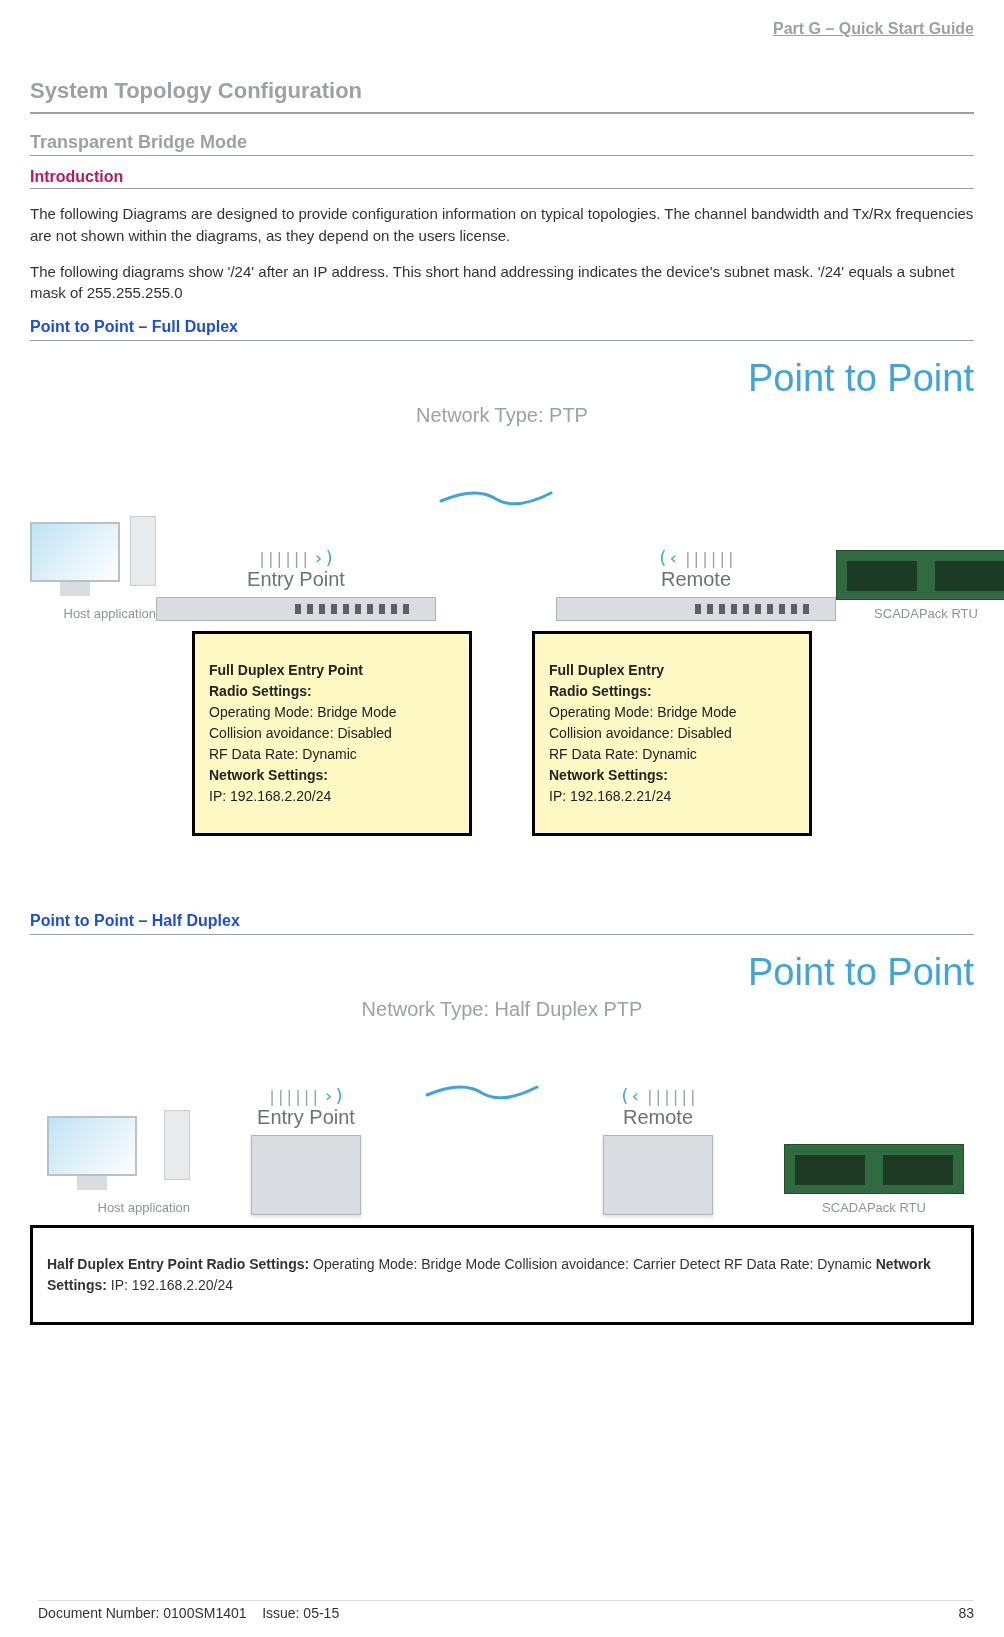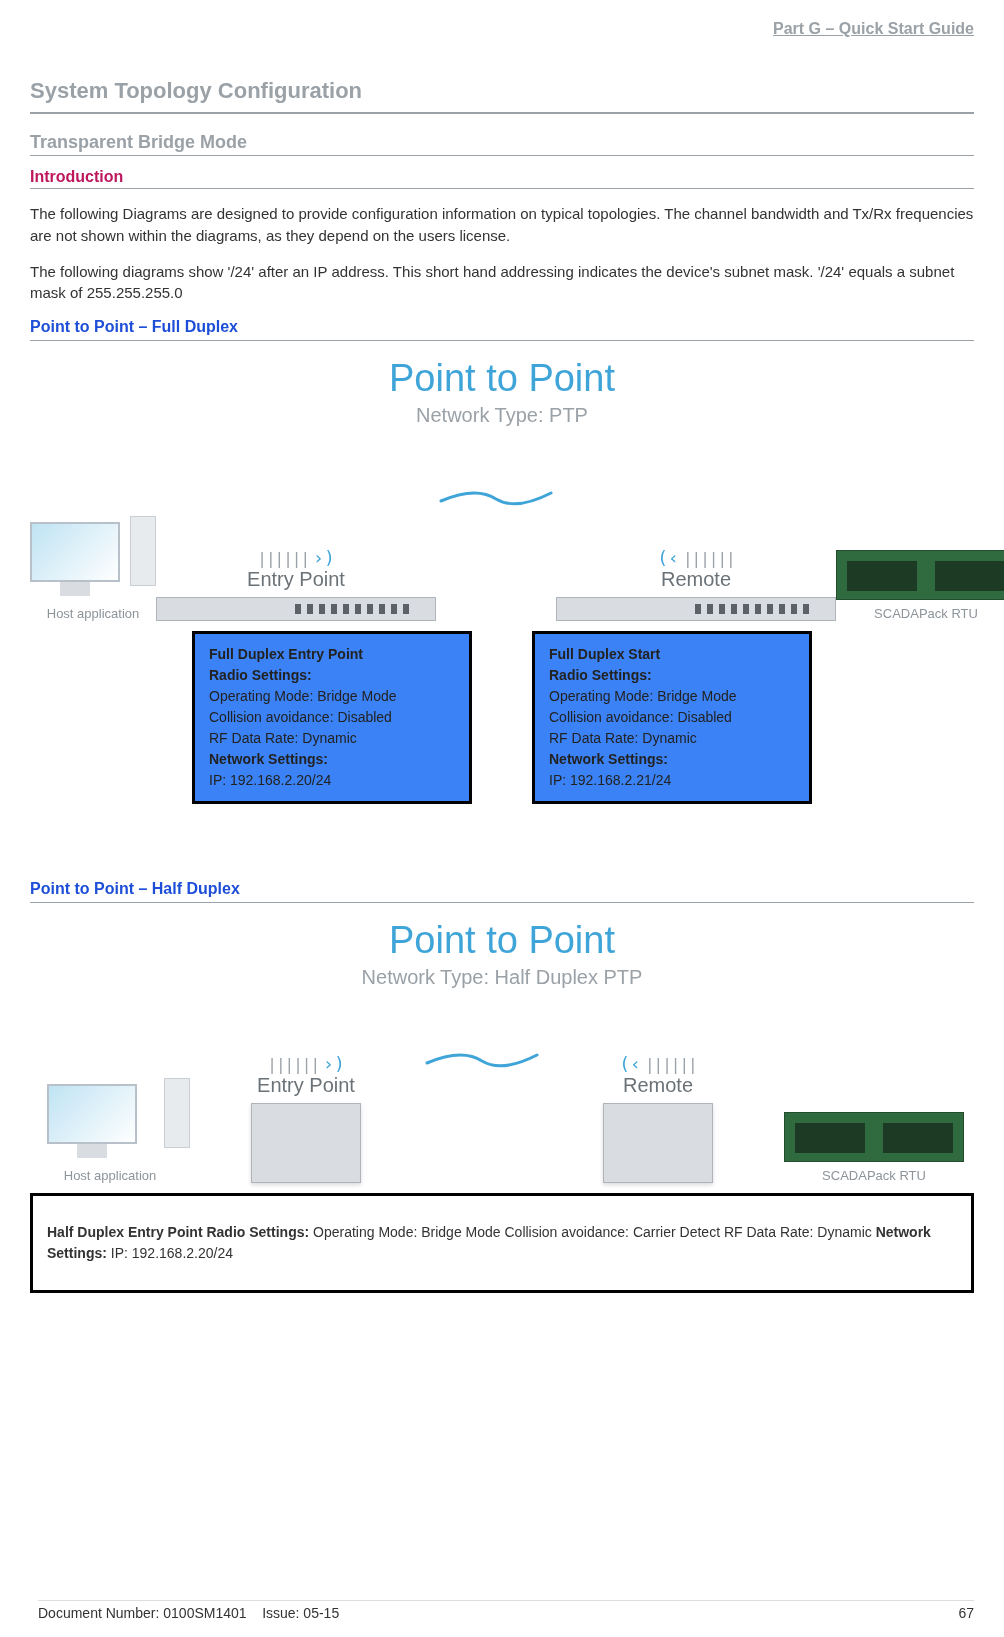--- a/index.html
+++ b/index.html
@@ -55,21 +55,21 @@
     font-weight: bold;
     font-size: 16px;
     border-bottom: 1px solid #9aa1a7;
     padding-bottom: 4px;
     margin-bottom: 16px;
   }
   .diagram-block {
     margin-bottom: 40px;
   }
   .diagram-title {
-    text-align: center;
+    text-align: right;
     color: #3fa5d8;
     font-size: 38px;
     font-weight: 300;
     margin-bottom: 4px;
   }
   .diagram-sub {
     text-align: center;
     color: #9aa1a7;
     font-size: 20px;
     font-weight: 300;
@@ -94,21 +94,21 @@
   }
   .monitor::after {
     content:""; display:block; width:30px; height:14px; background:#d9dde1;
     position:absolute; bottom:-16px; left:50%; transform:translateX(-50%);
   }
   .tower {
     width: 26px; height: 70px; background:#e8ebee; border:1px solid #c8ced3;
     display:inline-block; margin-left:6px;
   }
   .host-group { display:flex; align-items:flex-end; justify-content:center; gap:4px; margin-bottom:6px;}
-  .host-label { font-size:13px; color:#8d949a; margin-top:20px;}
+  .host-label { font-size:13px; color:#8d949a; margin-top:20px;text-align:right;}
   .rtu {
     width: 180px; height: 50px; background:#2f6b3f; border:1px solid #234d2e;
     margin:0 auto 6px; position:relative;
   }
   .rtu::before, .rtu::after {
     content:""; position:absolute; top:10px; height:30px; width:70px; background:#1d3a24;
   }
   .rtu::before{ left:10px;} .rtu::after{ right:10px;}
   .rtu-label { font-size:13px; color:#8d949a;}
   .node-label {
@@ -131,22 +131,22 @@
   .device-box {
     width: 110px; height: 80px; background:#d9dde1; border:1px solid #aeb4ba;
     margin:4px auto 0; box-shadow:0 2px 4px rgba(0,0,0,.15);
   }
   .rf-link { width:100%; height:30px; }
   .rf-link svg { width:100%; height:100%; }
   .config-row {
     display:flex; justify-content:center; gap:60px; margin-top:8px;
   }
   .config-box {
-    border:3px solid #000; padding:10px 14px; font-size:14px; line-height:1.5;
-    color:#222; background:#3b82f6; min-width: 280px;
+    border:3px solid #000; padding:26px 14px; font-size:14px; line-height:1.5;
+    color:#222; background:#fef9c3; min-width: 280px;
   }
   .config-box b { font-weight:bold; }
   .config-box .line { display:block; }
   .config-row-open { display:flex; justify-content:center; gap:150px; margin-top:8px;}
   .config-open {
     border-top:3px solid #000; border-bottom:3px solid #000;
     border-left:3px solid #000; border-right:3px solid #000;
     padding:26px 14px; font-size:14px; line-height:1.5; min-width: 300px;
   }
   .footer {
@@ -220,21 +220,21 @@
     <div class="config-box">
       <b class="line">Full Duplex Entry Point</b>
       <b class="line">Radio Settings:</b>
       <span class="line">Operating Mode: Bridge Mode</span>
       <span class="line">Collision avoidance: Disabled</span>
       <span class="line">RF Data Rate: Dynamic</span>
       <b class="line">Network Settings:</b>
       <span class="line">IP: 192.168.2.20/24</span>
     </div>
     <div class="config-box">
-      <b class="line">Full Duplex Start</b>
+      <b class="line">Full Duplex Entry</b>
       <b class="line">Radio Settings:</b>
       <span class="line">Operating Mode: Bridge Mode</span>
       <span class="line">Collision avoidance: Disabled</span>
       <span class="line">RF Data Rate: Dynamic</span>
       <b class="line">Network Settings:</b>
       <span class="line">IP: 192.168.2.21/24</span>
     </div>
   </div>
 </div>
 
@@ -299,14 +299,14 @@
     </div>
   </div>
 </div>
 
 <div class="footer">
   <div>
     <span>Document Number: 0100SM1401</span>
     &nbsp;&nbsp;
     <span>Issue: 05-15</span>
   </div>
-  <div class="right">67</div>
+  <div class="right">83</div>
 </div>
 
 </body></html>

